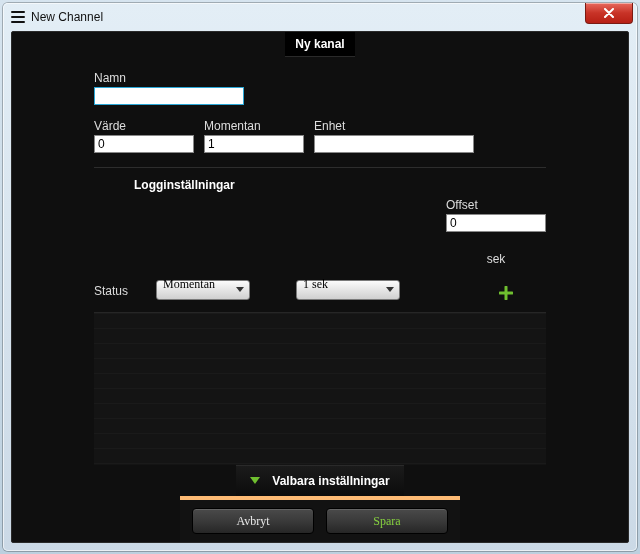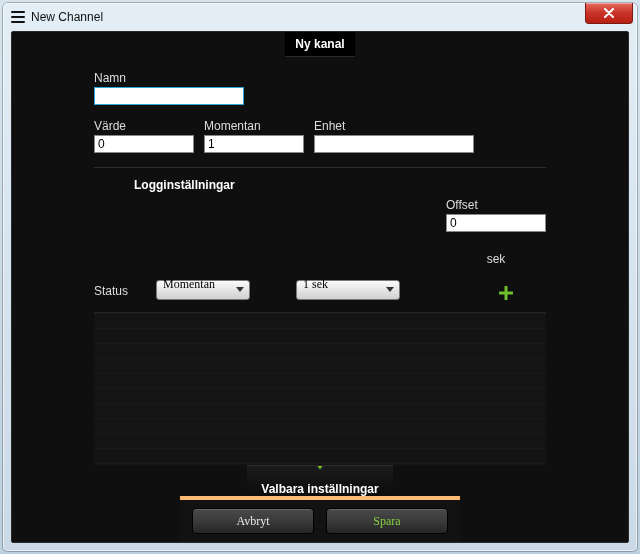--- a/index.html
+++ b/index.html
@@ -110,21 +110,20 @@
     background:repeating-linear-gradient(180deg,#1a1a1a 0 1px,#141414 1px 15px);
     border-top:1px solid #262626;
   }
   .collapsible{
     height:30px;
     border-top:1px solid #2a2a2a;
     display:flex;align-items:center;
     padding:0 14px;gap:12px;
     background:linear-gradient(180deg,#1b1b1b 0,#0c0c0c 100%);
     font-weight:bold;
-    flex-direction:column;
   }
   .collapsible svg{display:block}
   .footer{
     height:42px;
     border-top:4px solid #fdba74;
     display:flex;align-items:center;justify-content:flex-end;
     padding:0 12px;gap:12px;
     background:#121212;
   }
   .btn{

